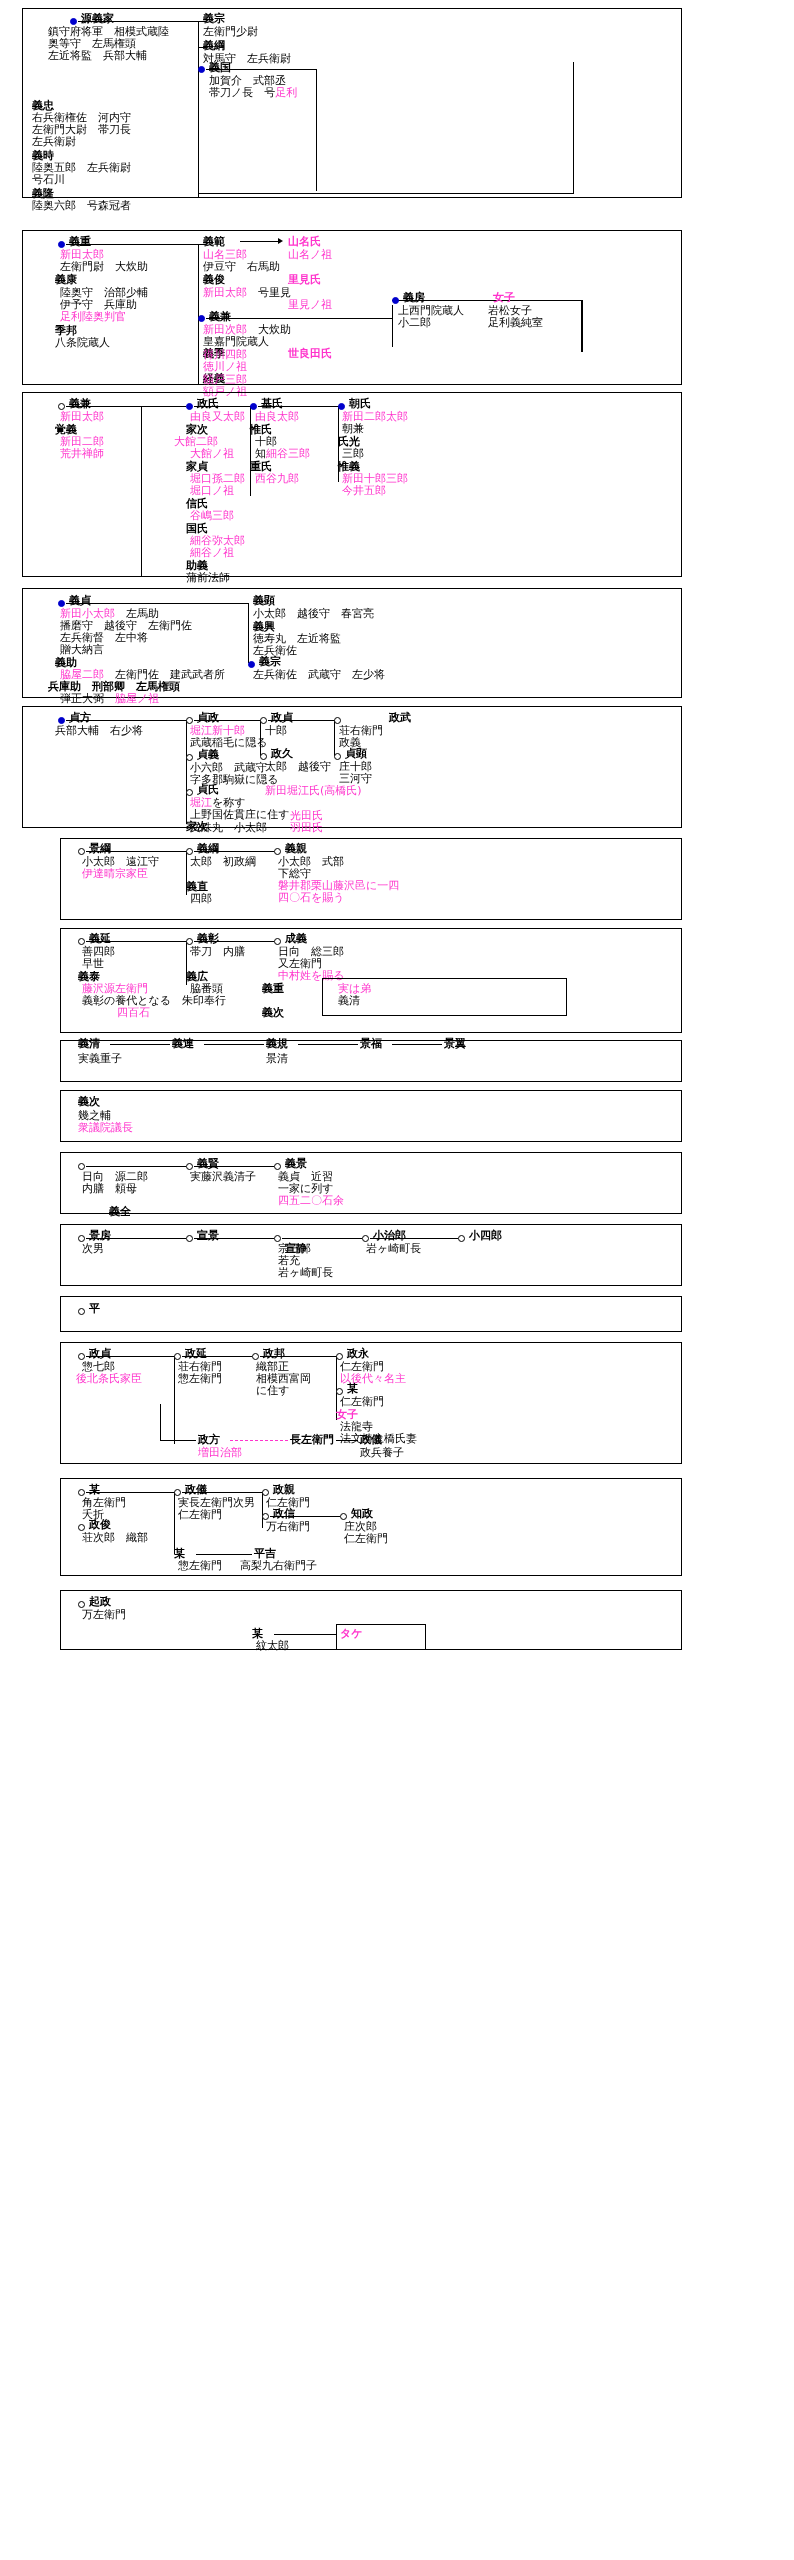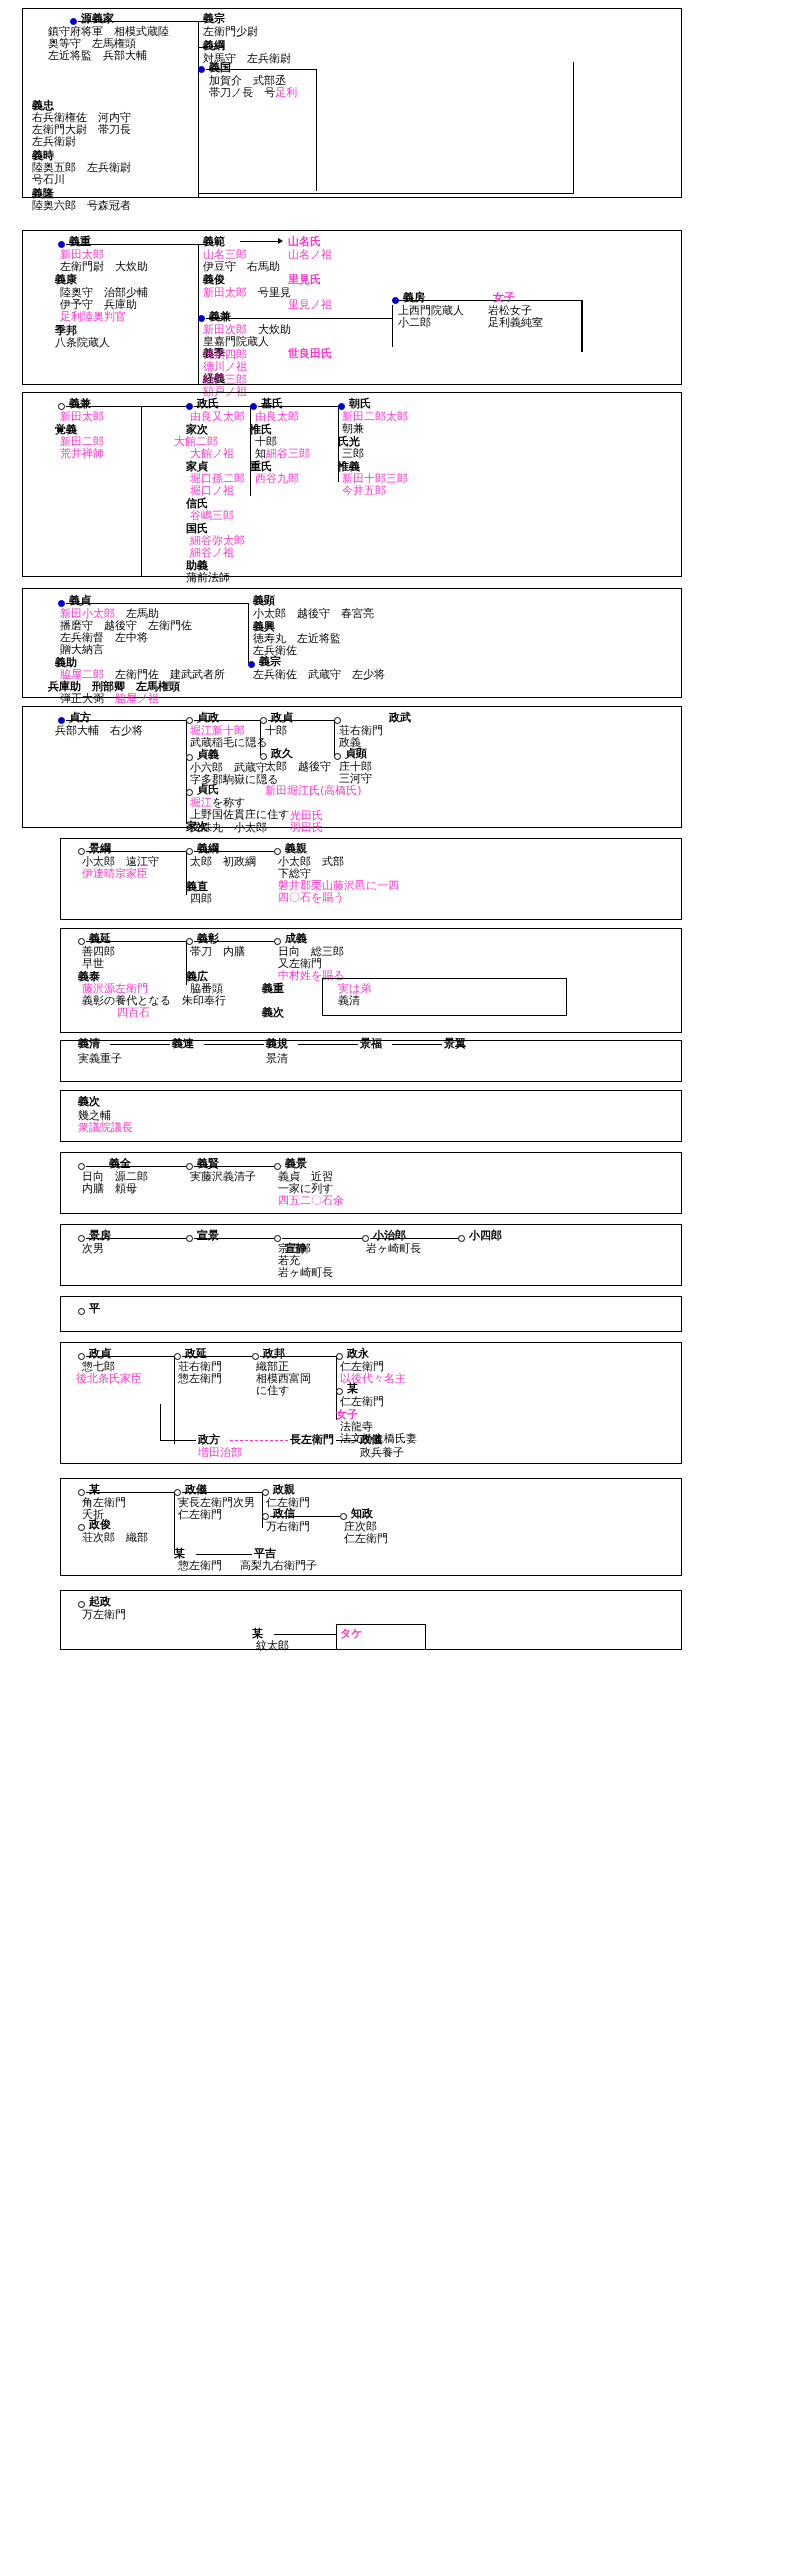--- a/index.html
+++ b/index.html
@@ -347,21 +347,21 @@
 <div class="ln hl" style="left:392px;top:1044px;width:50px;"></div>
 <div class="txt nm" style="left:444px;top:1038px;">景翼</div>
 
 <div class="box" style="left:60px;top:1090px;width:622px;height:52px;"></div>
 <div class="txt nm" style="left:78px;top:1096px;">義次</div>
 <div class="txt" style="left:78px;top:1110px;">幾之輔</div>
 <div class="txt pink" style="left:78px;top:1122px;">衆議院議長</div>
 
 <div class="box" style="left:60px;top:1152px;width:622px;height:62px;"></div>
 <div class="bullet hollow" style="left:78px;top:1163px;"></div>
-<div class="txt nm" style="left:89px;top:1158px;padding-left:20px;">義全</div>
+<div class="txt nm" style="left:89px;top:1206px;padding-left:20px;">義全</div>
 <div class="txt" style="left:82px;top:1171px;">日向　源二郎</div>
 <div class="txt" style="left:82px;top:1183px;">内膳　頼母</div>
 <div class="ln hl" style="left:86px;top:1166px;width:100px;"></div>
 <div class="bullet hollow" style="left:186px;top:1163px;"></div>
 <div class="txt nm" style="left:197px;top:1158px;">義賢</div>
 <div class="txt" style="left:190px;top:1171px;">実藤沢義清子</div>
 <div class="ln hl" style="left:194px;top:1166px;width:80px;"></div>
 <div class="bullet hollow" style="left:274px;top:1163px;"></div>
 <div class="txt nm" style="left:285px;top:1158px;">義景</div>
 <div class="txt" style="left:278px;top:1171px;">義貞　近習</div>

